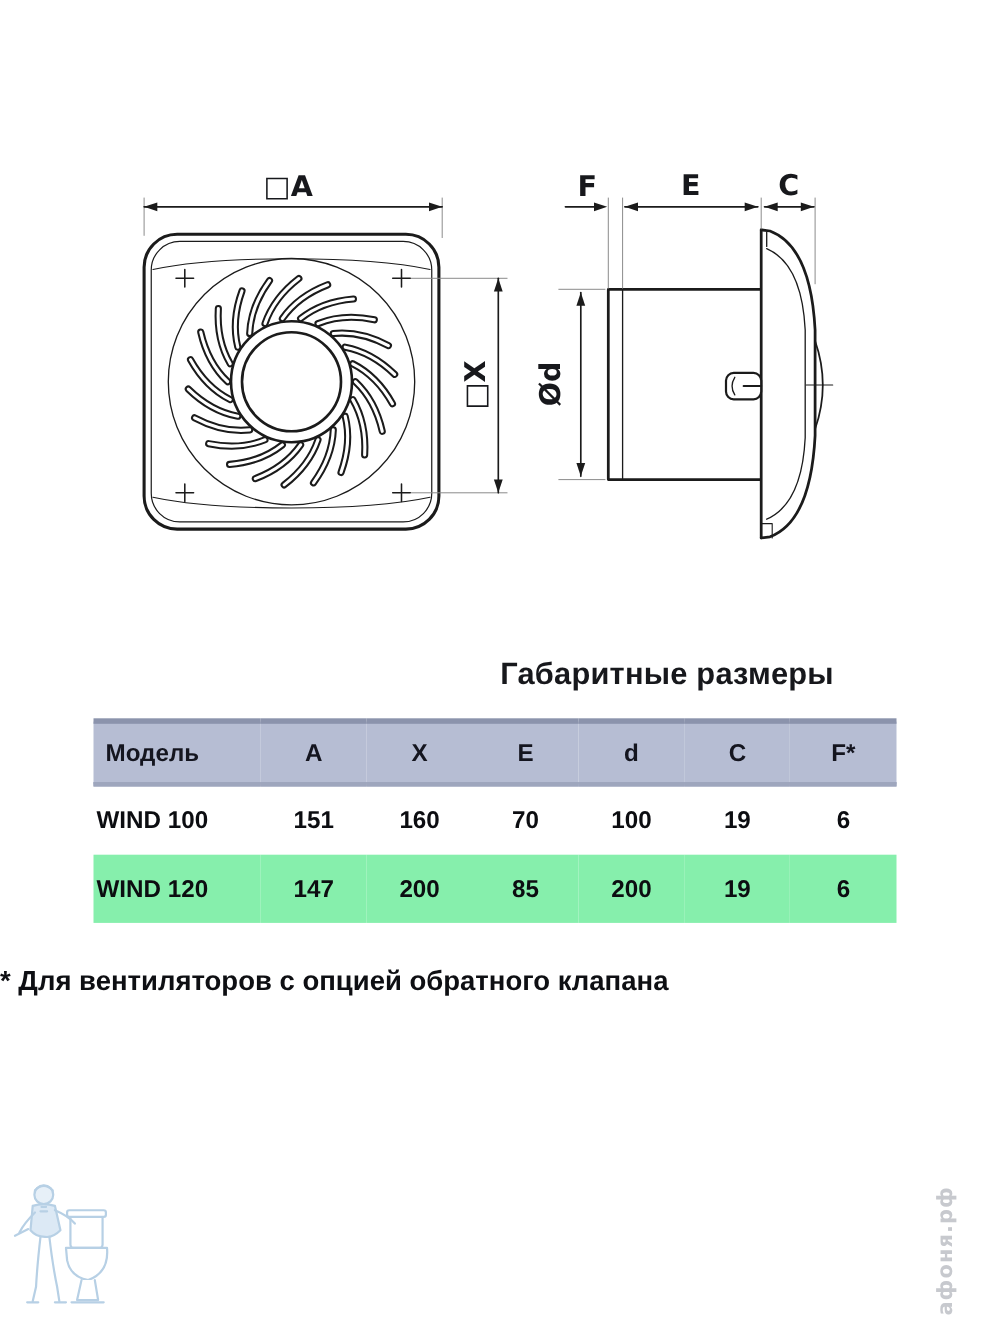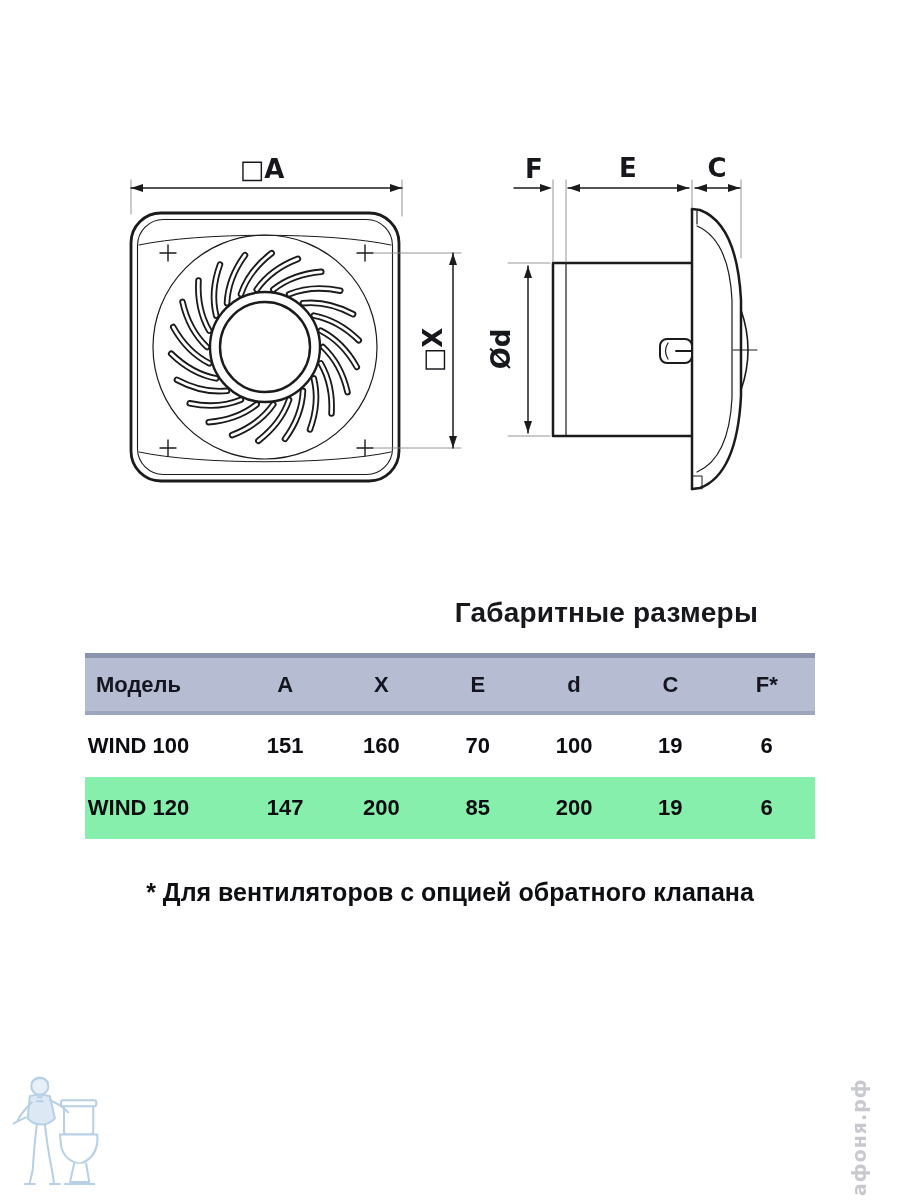--- a/index.html
+++ b/index.html
@@ -35,21 +35,21 @@
   }
   .dim-table td{
     height:62px;font-size:22px;font-weight:700;color:#0c0d11;
     text-align:center;padding:0;
   }
   .dim-table th:first-child,.dim-table td:first-child{padding-right:45px;}
   .row-even{background:#ffffff;}
   .row-odd{background:#86efac;}
   
   .footnote{
-    position:absolute;left:0;top:878px;width:900px;text-align:center;
+    position:absolute;left:0;top:878px;width:900px;text-align:left;
     font-size:25px;font-weight:700;color:#0e0f13;
   }
   
   #plumber-logo{position:absolute;left:6px;top:1070px;width:112px;height:126px;}
   .site-watermark{
     position:absolute;left:848px;top:1084px;height:112px;
     writing-mode:vertical-rl;transform:rotate(180deg);
     font-size:19px;font-weight:700;color:#c7c9ce;letter-spacing:1px;
     font-family:"DejaVu Sans","Liberation Sans",sans-serif;
   }

